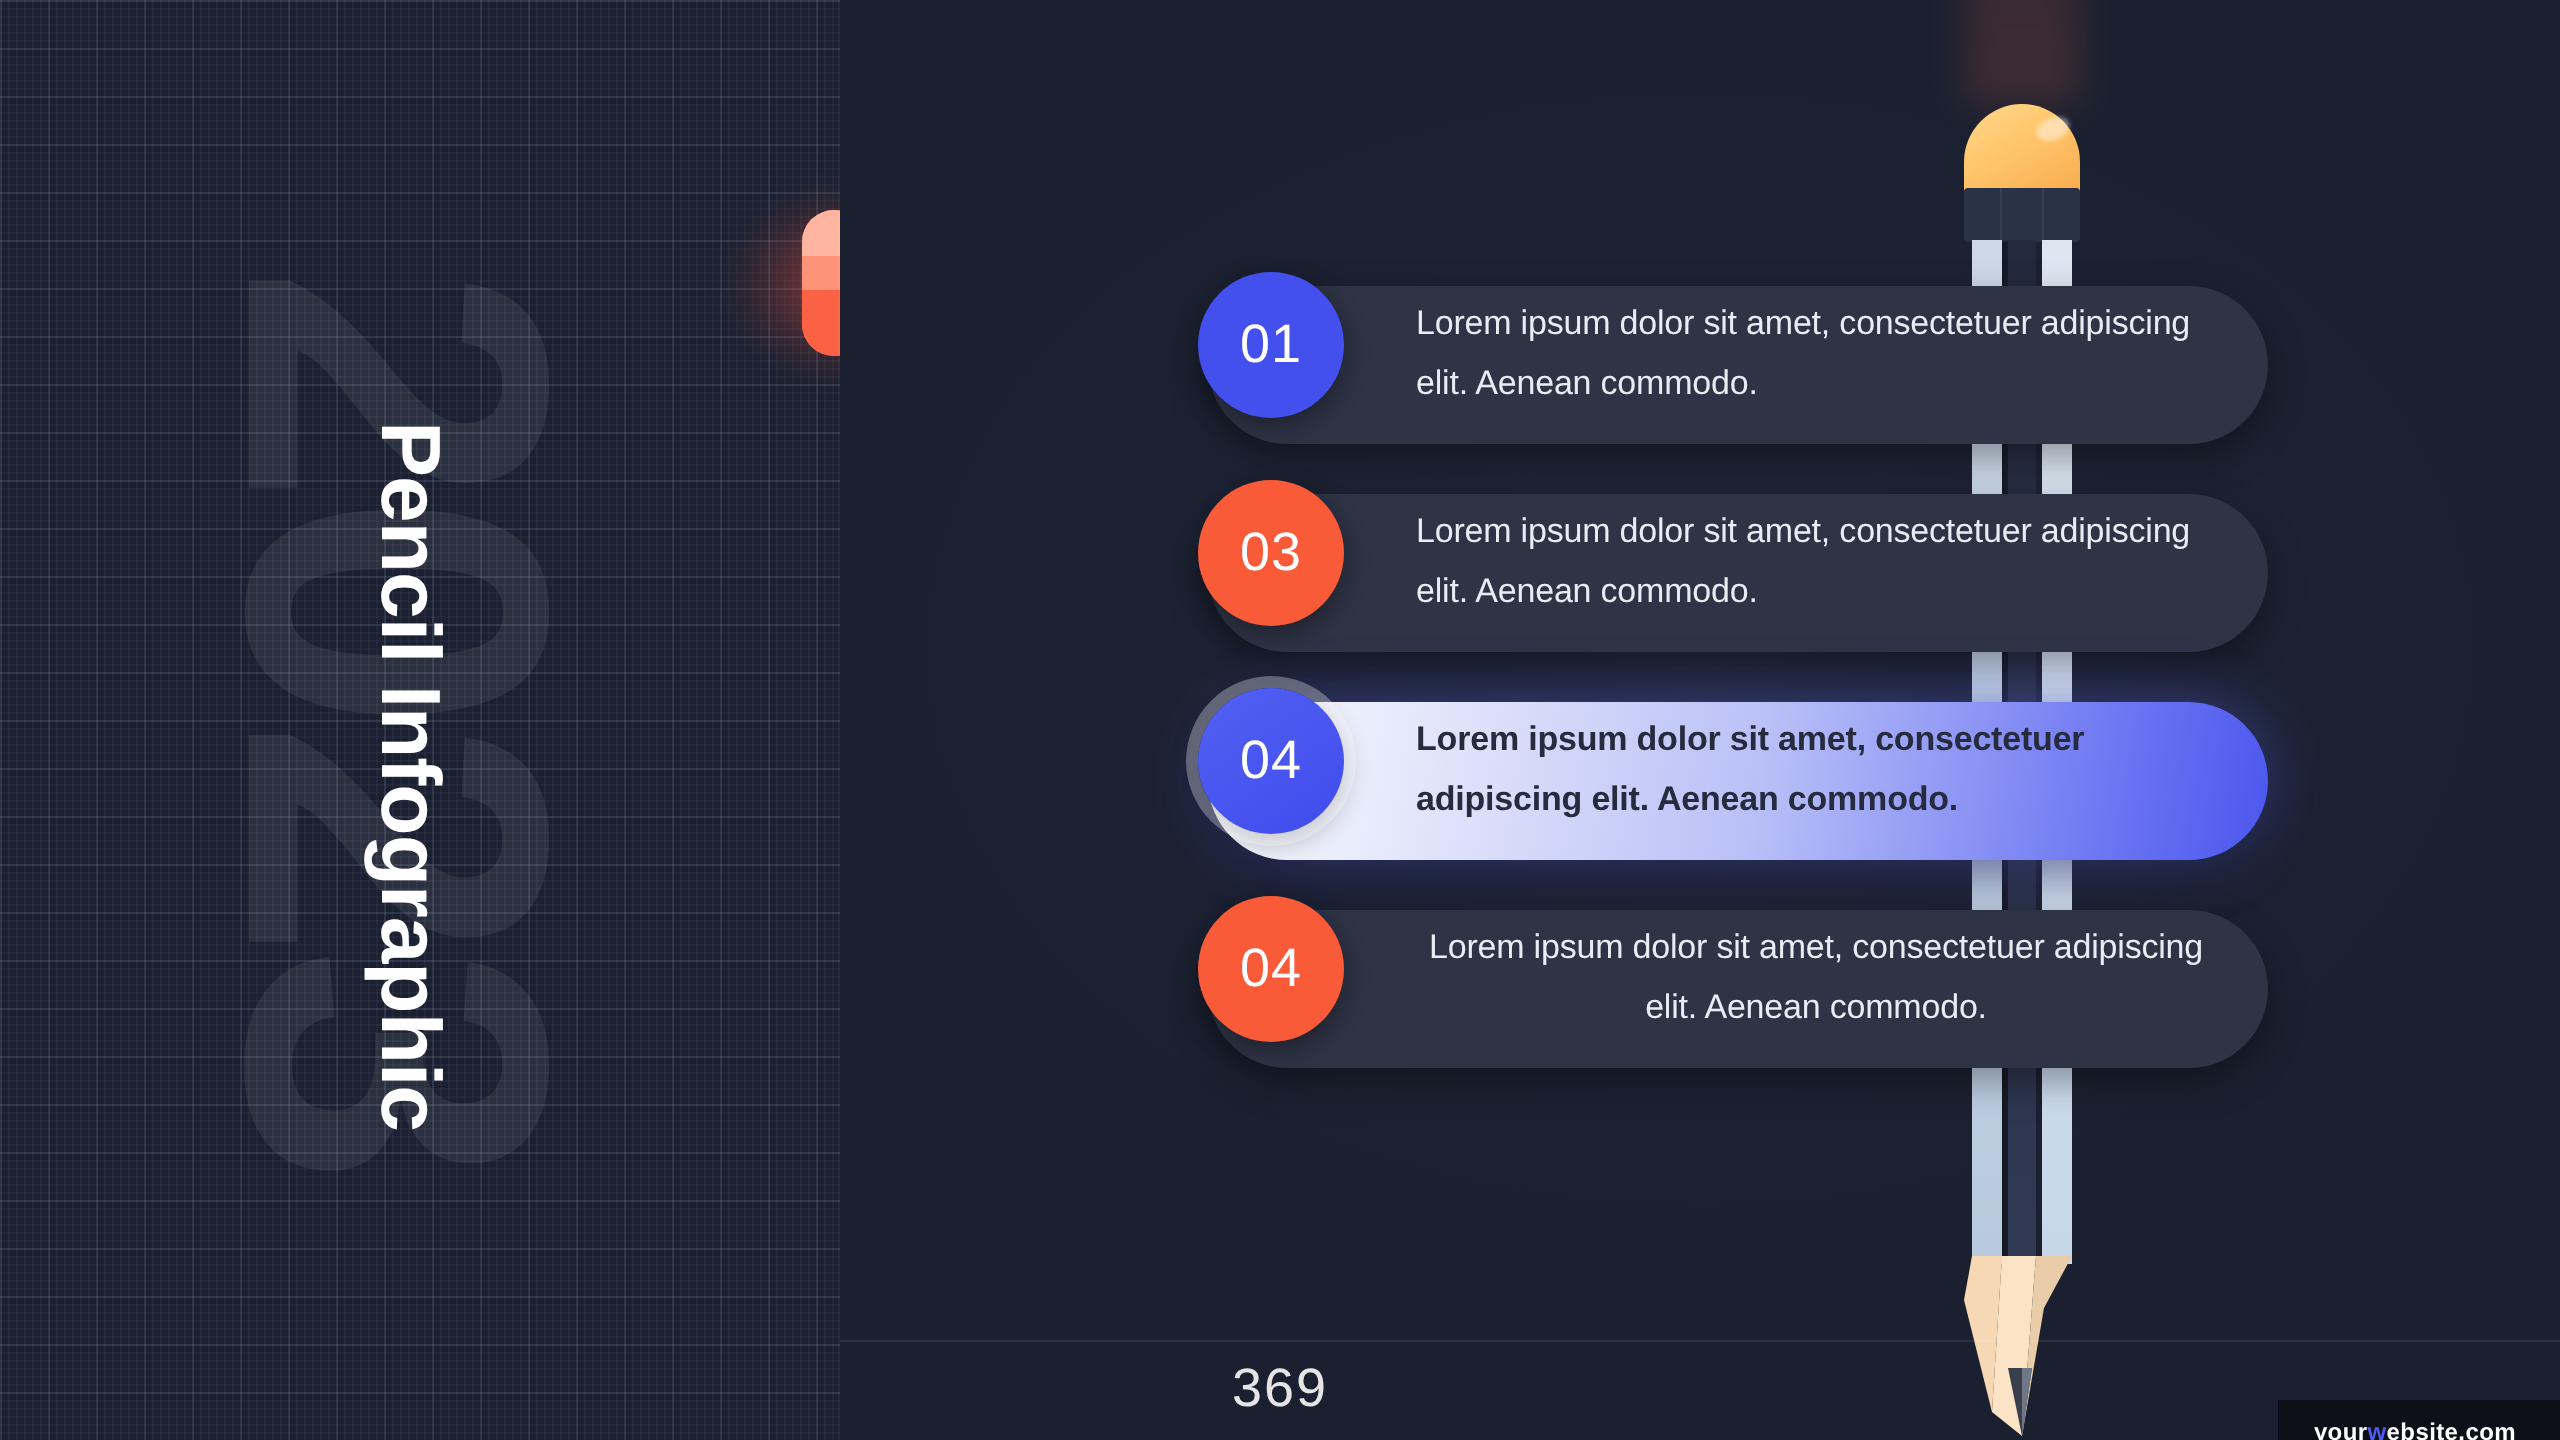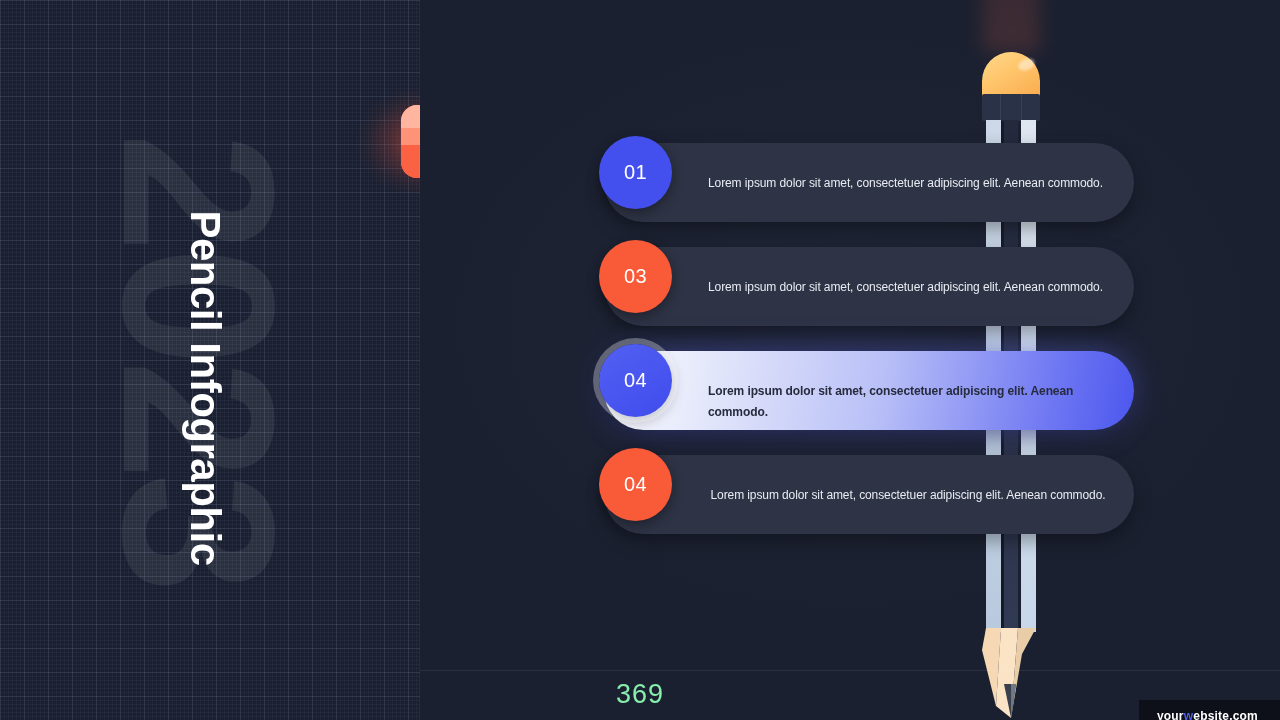--- a/index.html
+++ b/index.html
@@ -107,21 +107,21 @@
   .bottom-divider {
     position:absolute;
     left:0; top:670px;
     width:860px; height:1px;
     background:rgba(255,255,255,0.07);
   }
   .slide-number {
     position:absolute;
     left:196px; top:679px;
     font-size:27px;
-    color:#86efac;
+    color:#e5e5e5;
     letter-spacing:1px;
   }
   .website-badge {
     position:absolute;
     right:0; top:700px;
     padding:9px 22px 9px 18px;
     background:#0d1018;
     font-size:12px;
     font-weight:bold;
     color:#ffffff;
@@ -207,38 +207,38 @@
     background:linear-gradient(100deg, #f7f8fd 0%, #e9ecfb 16%, #b9c0f7 52%, #6a73f2 86%, #4b57ee 100%);
     box-shadow:0 0 30px rgba(100,112,245,0.42), 0 8px 22px rgba(0,0,0,0.40);
   }
 
   .badge {
     position:absolute;
     left:-5px; top:-7px;
     width:73px; height:73px;
     border-radius:50%;
     display:flex; align-items:center; justify-content:center;
-    font-size:20px;
+    font-size:27px;
     font-weight:500;
     color:#ffffff;
     letter-spacing:0.5px;
     box-shadow:0 4px 12px rgba(0,0,0,0.35);
   }
   .badge.blue   { background:#4450ee; }
   .badge.orange { background:#f95a38; }
   .item.active .badge {
     background:linear-gradient(145deg, #5360f2 0%, #3f4ced 100%);
     box-shadow:0 0 0 6px rgba(255,255,255,0.30), 0 4px 14px rgba(0,0,0,0.30);
   }
 
   .item-text {
     position:absolute;
-    left:104px; top:30px;
+    left:104px; top:4px;
     width:400px;
-    font-size:12px;
+    font-size:17px;
     line-height:1.78;
     color:#e9ecf3;
     letter-spacing:-0.1px;
   }
   .item.active .item-text {
     color:#262b3d;
     font-weight:bold;
   }
 </style>
 </head>

